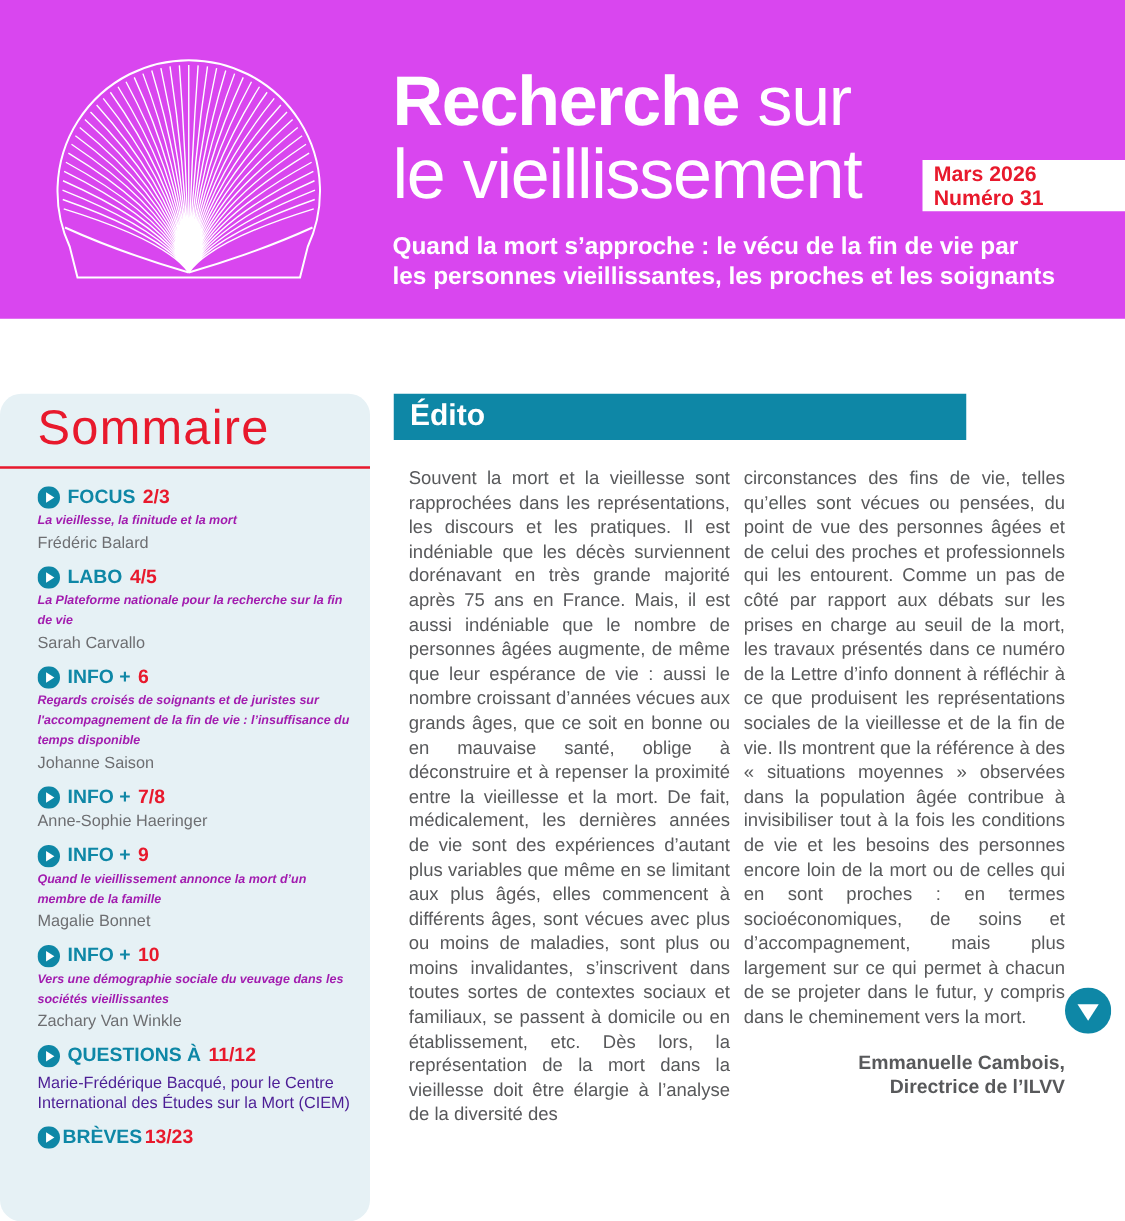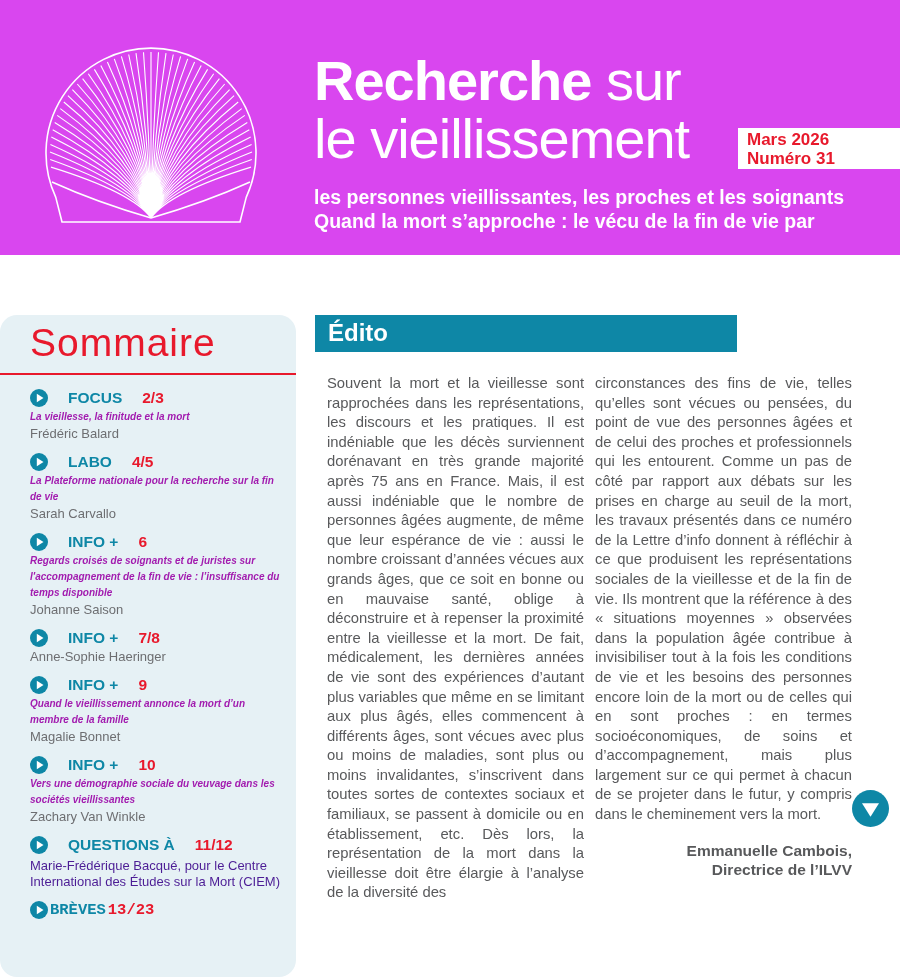--- a/index.html
+++ b/index.html
@@ -33,36 +33,36 @@
     position:absolute; left:0; top:315px; width:296px; height:662px;
     background:#E6F1F5; padding-top:4px;border-radius:17px;
   }
   .sommaire-heading {
     color:#E8192C; font-size:39px; font-weight:300; letter-spacing:1px;
     margin:2px 0 8px 30px;
   }
   .sommaire-rule { border:none; border-top:2px solid #E8192C; width:100%; margin-bottom:14px; }
   .toc { padding:0 10px 0 30px; }
   .toc-item { margin-bottom:11px; }
-  .toc-item.compact { margin-bottom:28px;font-family:Liberation Mono, monospace; }
-  .toc-head { display:flex; align-items:center; gap:20px; cursor:pointer; margin-bottom:2px; }
+  .toc-item.compact { margin-bottom:28px; }
+  .toc-head { display:flex; align-items:center; gap:6px; cursor:pointer; margin-bottom:2px; }
   .toc-head.tight { gap:2px; }
   .play-icon { width:18px; height:18px; flex:0 0 18px; display:block; }
   .toc-label { color:#0E87A6; font-weight:bold; font-size:15.5px; white-space:nowrap; }
   .toc-pages { color:#E8192C; font-weight:bold; font-size:15.5px; }
   .toc-title {
     color:#a21caf; font-weight:bold; font-style:italic;
     font-size:10px; line-height:16px;
   }
   .toc-author { color:#6D6E71; font-size:13px; line-height:16px; margin-top:1px; }
   .toc-plain { color:#4c1d95; font-size:13px; line-height:16px; margin-top:4px; }
   
   .edito { position:absolute; left:315px; top:315px; width:537px; }
   .edito-bar {
-    width:422px; height:37px; background:#0E87A6; color:#ffffff;
+    width:458px; height:37px; background:#0E87A6; color:#ffffff;
     font-size:24px; font-weight:bold; line-height:36px; padding-left:13px;
   }
   .edito-cols { display:flex; gap:11px; margin-top:22px;margin-left:12px; }
   .edito-col {
     width:263px; color:#58595B; font-size:14.8px; line-height:19.6px;
     text-align:justify;
   }
   .signature { margin-top:16px; text-align:right; font-weight:bold; color:#58595B; font-size:15.5px; line-height:19px; }
   .down-arrow { position:absolute; left:852px; top:790px; width:37px; height:37px; cursor:pointer; }
 </style>
@@ -82,22 +82,22 @@
     <div class="title-line1">
       <span>Recherche</span><span class="light"> sur</span>
     </div>
     <div class="title-line2">le vieillissement</div>
   </div>
   <div class="issue-box">
     <div>Mars 2026</div>
     <div>Numéro 31</div>
   </div>
   <div class="subtitle">
+    <div>Quand la mort s’approche : le vécu de la fin de vie par</div>
     <div>les personnes vieillissantes, les proches et les soignants</div>
-    <div>Quand la mort s’approche : le vécu de la fin de vie par</div>
   </div>
 </div>
 
 <div class="sidebar">
   <div class="sommaire-heading">Sommaire</div>
   <hr class="sommaire-rule">
   <div class="toc">
 
     <div class="toc-item">
       <div class="toc-head">

